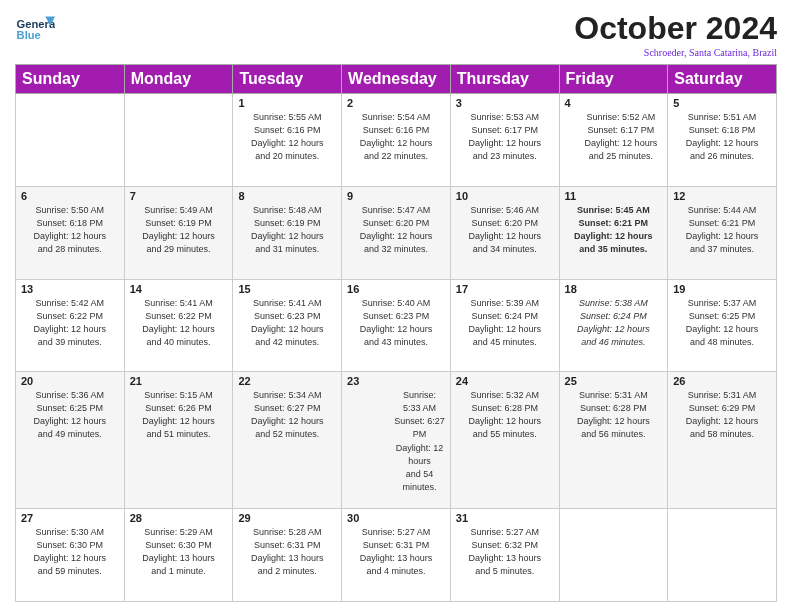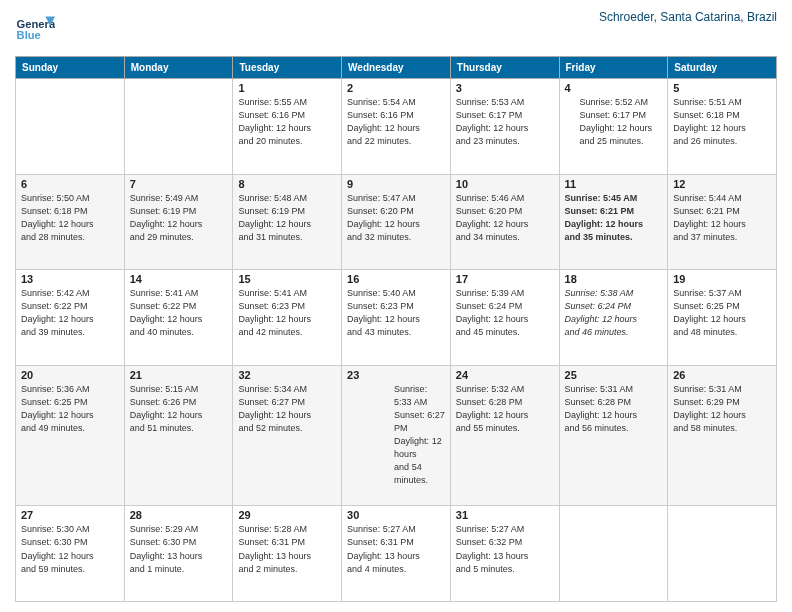--- a/index.html
+++ b/index.html
@@ -25,35 +25,36 @@
     }
     .title-area {
       text-align: right;
     }
     .month-title {
       font-size: 32px;
       font-weight: bold;
       color: #222;
     }
     .subtitle {
-      font-size: 12px;
-      color: #0c4a6e;
+      font-size: 10px;
+      color: #6d28d9;
+      font-family: Liberation Serif, serif;
     }
     .calendar-table {
       width: 100%;
       border-collapse: collapse;
       flex: 1;
       table-layout: fixed;
     }
     .calendar-table th {
-      background-color: #0369a1;
+      background-color: #a21caf;
       color: #fff;
       text-align: left;
       padding: 5px 6px;
-      font-size: 10px;
+      font-size: 16px;
       font-weight: bold;
       border: 1px solid #aaa;
     }
     .calendar-table td {
       border: 1px solid #ccc;
       vertical-align: top;
       padding: 3px 5px;
       font-size: 9.5px;
       color: #333;
       height: 85px;
@@ -66,20 +67,21 @@
       font-size: 11px;
       font-weight: bold;
       color: #222;
       display: block;
       margin-bottom: 2px;
     }
     .day-info {
       font-size: 9px;
       color: #333;
       line-height: 1.45;
+      text-align: center;
     }
     .empty-cell {
       background: #fff !important;
     }
     .logo-wrapper {
       display: flex;
       align-items: center;
       gap: 4px;
     }
     .logo-svg {
@@ -93,20 +95,21 @@
 <div class="page">
   <div class="header">
     <div class="logo-wrapper">
       <svg class="logo-svg" viewBox="0 0 50 50">
         <text x="2" y="22" font-family="Arial" font-size="14" font-weight="bold" fill="#1a3a5c">General</text>
         <text x="2" y="36" font-family="Arial" font-size="14" font-weight="bold" fill="#4a9fd4">Blue</text>
         <polygon points="38,8 50,8 44,20" fill="#4a9fd4"></polygon>
       </svg>
     </div>
     <div class="title-area">
+      <div class="month-title">October 2024</div>
       <div class="subtitle">Schroeder, Santa Catarina, Brazil</div>
     </div>
   </div>
 
   <table class="calendar-table">
     <thead>
       <tr>
       <th>Sunday</th>
           <th>Monday</th>
           <th>Tuesday</th>
@@ -267,21 +270,21 @@
 and 49 minutes.</div>
           </td>
           <td>
             <span class="day-number">21</span>
             <div class="day-info" style="white-space: pre-line;">Sunrise: 5:15 AM
 Sunset: 6:26 PM
 Daylight: 12 hours
 and 51 minutes.</div>
           </td>
           <td>
-            <span class="day-number">32</span>
+            <span class="day-number">22</span>
             <div class="day-info" style="white-space: pre-line;">Sunrise: 5:34 AM
 Sunset: 6:27 PM
 Daylight: 12 hours
 and 52 minutes.</div>
           </td>
           <td>
             <span class="day-number">23</span>
             <div class="day-info" style="white-space: pre-line; margin-left: 47px;">Sunrise: 5:33 AM
 Sunset: 6:27 PM
 Daylight: 12 hours

